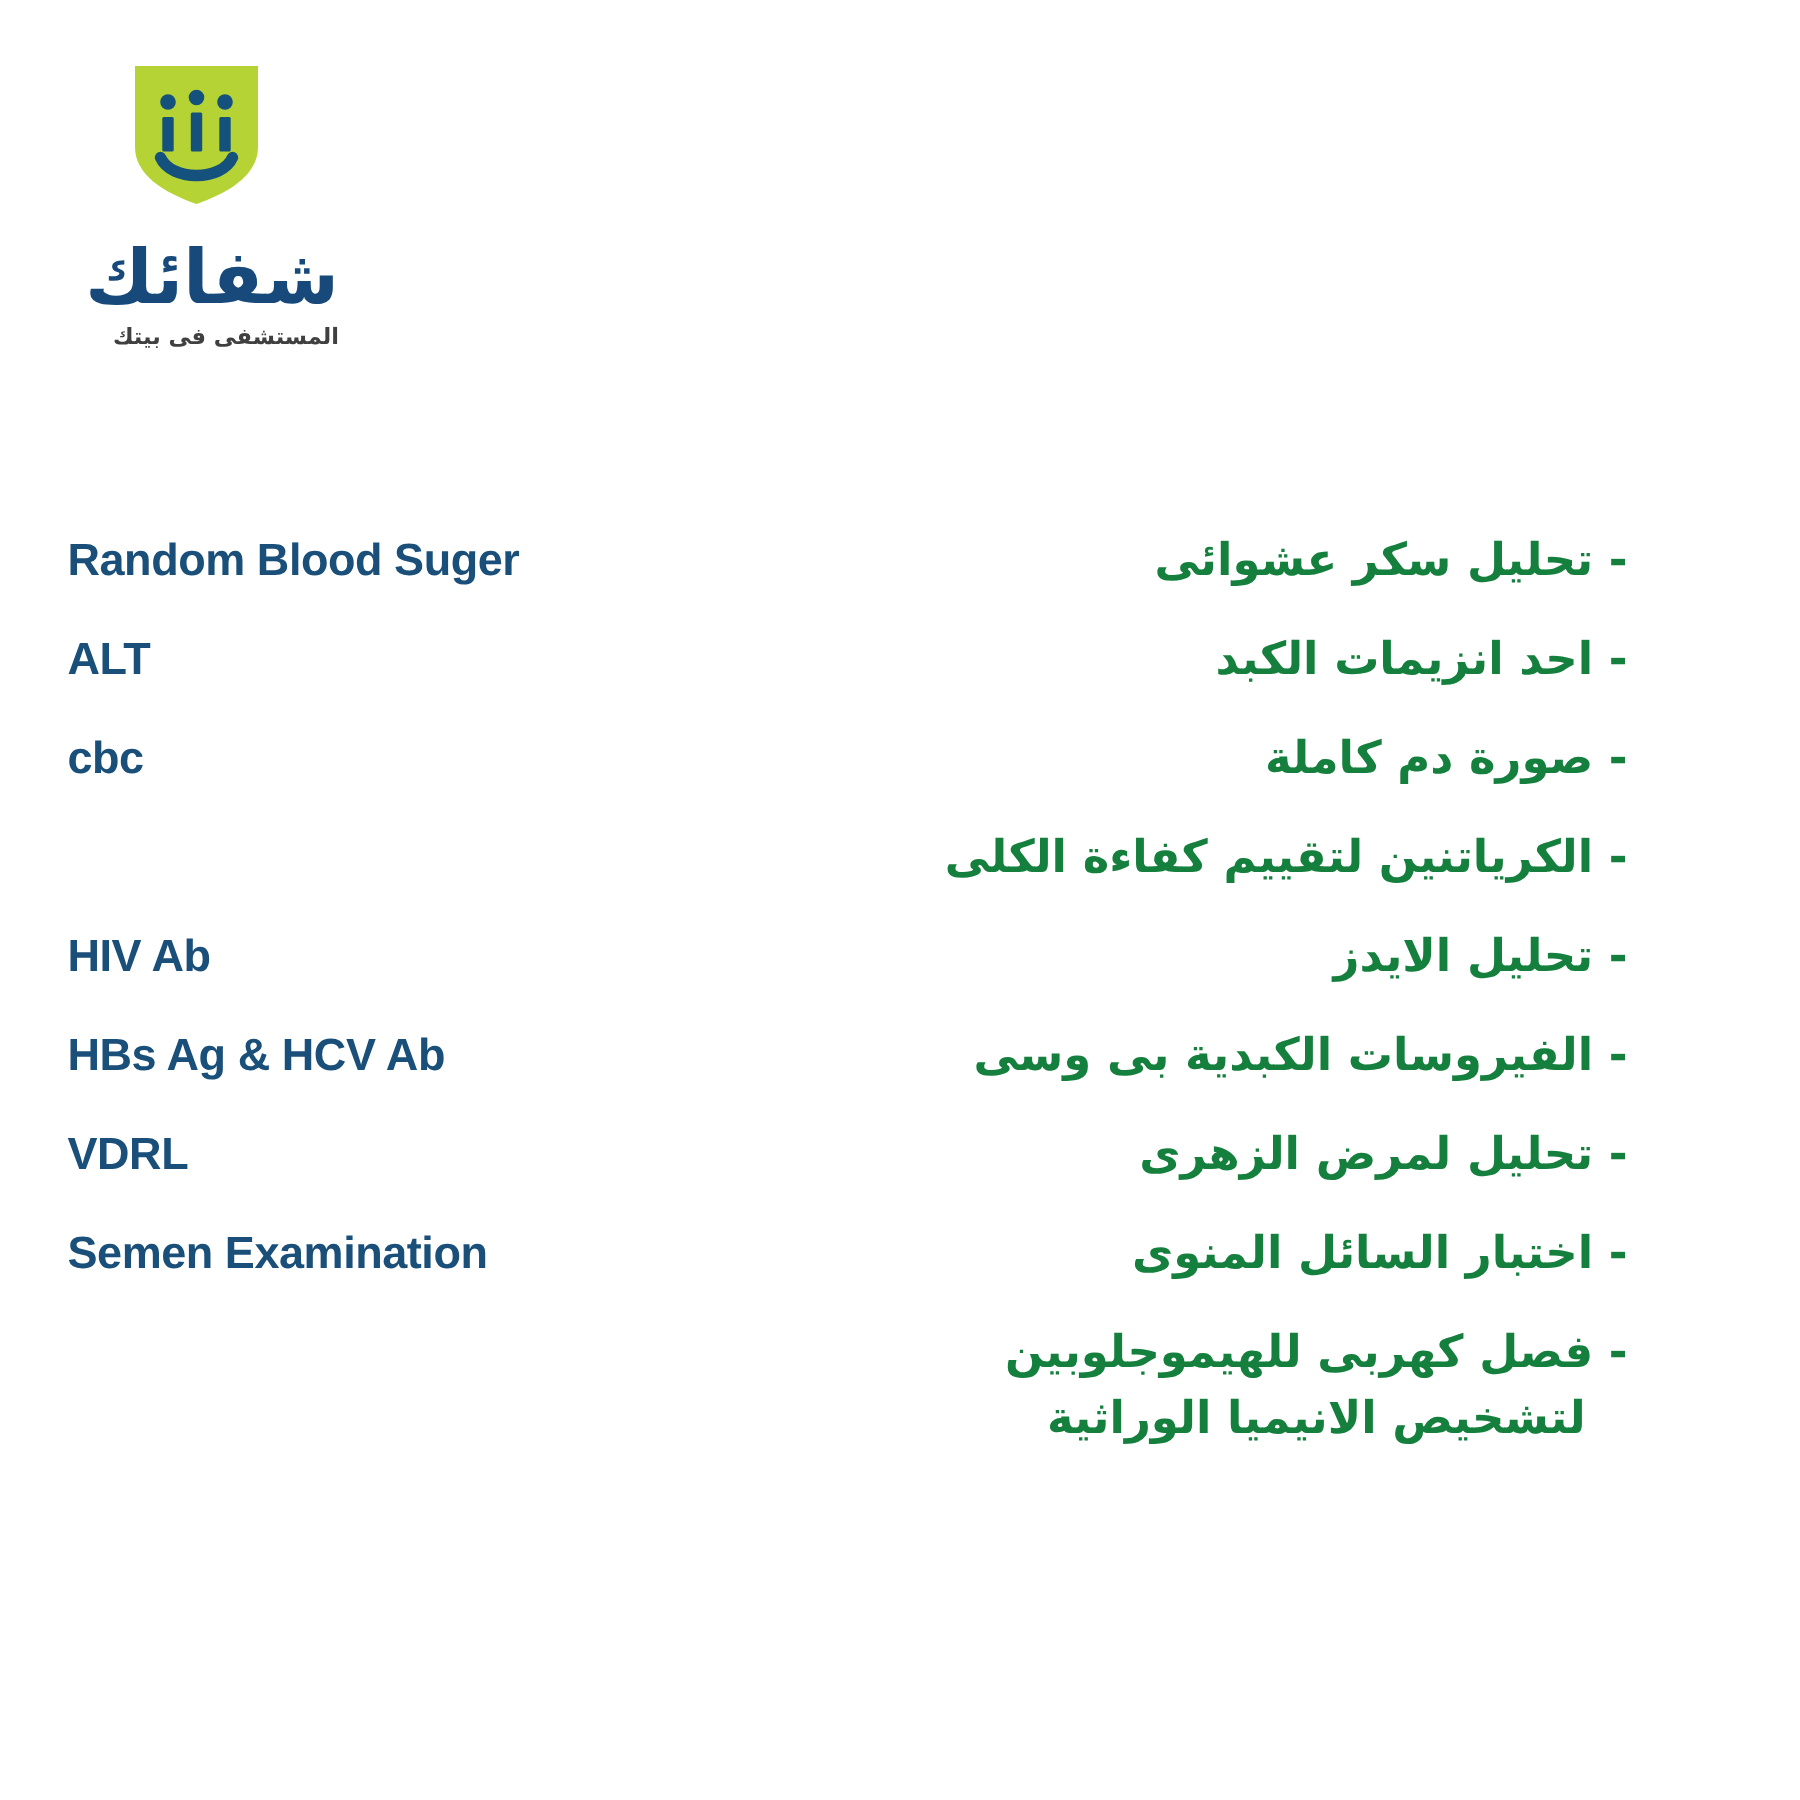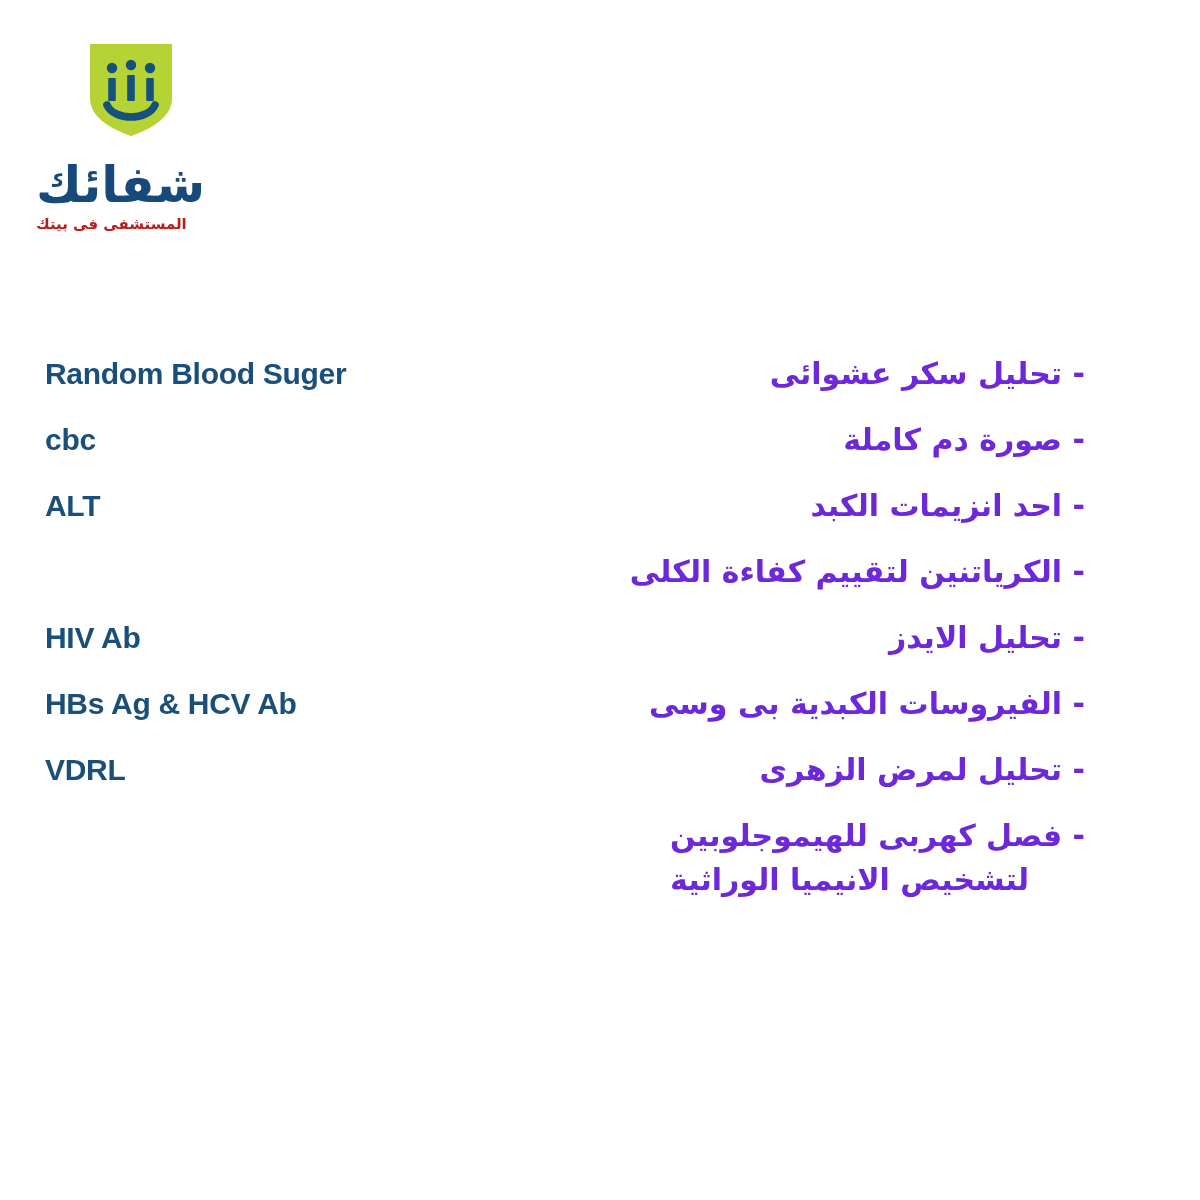--- a/index.html
+++ b/index.html
@@ -25,21 +25,21 @@
     width: 1200px;
     height: 300px;
   }
 
   
   .logo-block {
     position: absolute;
     left: 36px;
     top: 44px;
     width: 190px;
-    text-align: left;
+    text-align: right;
   }
   .shield-wrap {
     width: 190px;
     height: 94px;
     display: flex;
     align-items: flex-start;
     justify-content: center;
   }
   .shield-svg { display: block; }
 
@@ -52,21 +52,21 @@
     line-height: 1;
     letter-spacing: -1px;
     direction: rtl;
     unicode-bidi: isolate;
   }
   .brand-tagline {
     margin-top: 7px;
     font-family: "DejaVu Sans", "Liberation Sans", sans-serif;
     font-size: 15px;
     font-weight: 700;
-    color: #b91c1c;
+    color: #404040;
     line-height: 1;
     direction: rtl;
     unicode-bidi: isolate;
     letter-spacing: 0.5px;
   }
 
   
   .title-area {
     position: absolute;
     left: 260px;
@@ -135,25 +135,25 @@
     letter-spacing: -0.3px;
     white-space: nowrap;
     line-height: 44px;
   }
   .ar {
     position: absolute;
     right: 40px;
     top: 0;
     direction: rtl;
     unicode-bidi: isolate;
-    text-align: left;
+    text-align: center;
     font-family: "DejaVu Sans", "Liberation Sans", sans-serif;
     font-size: 30px;
     font-weight: 700;
-    color: #6d28d9;
+    color: #15803d;
     line-height: 44px;
     white-space: pre-line;
   }
 </style>
 </head>
 <body>
 
 <div class="header">
 
   <div class="logo-block">
@@ -186,47 +186,51 @@
 </div>
 
 <div class="list">
 
   <div class="row">
     <div class="en">Random Blood Suger</div>
     <div class="ar">- تحليل سكر عشوائى</div>
   </div>
 
   <div class="row">
+    <div class="en">ALT</div>
+    <div class="ar">- احد انزيمات الكبد</div>
+  </div>
+
+  <div class="row">
     <div class="en">cbc</div>
     <div class="ar">- صورة دم كاملة</div>
   </div>
 
   <div class="row">
-    <div class="en">ALT</div>
-    <div class="ar">- احد انزيمات الكبد</div>
-  </div>
-
-  <div class="row">
     <div class="ar">- الكرياتنين لتقييم كفاءة الكلى</div>
   </div>
 
   <div class="row">
     <div class="en">HIV Ab</div>
     <div class="ar">- تحليل الايدز</div>
   </div>
 
   <div class="row">
     <div class="en">HBs Ag &amp; HCV Ab</div>
     <div class="ar">- الفيروسات الكبدية بى وسى</div>
   </div>
 
   <div class="row">
     <div class="en">VDRL</div>
     <div class="ar">- تحليل لمرض الزهرى</div>
   </div>
 
+  <div class="row">
+    <div class="en">Semen Examination</div>
+    <div class="ar">- اختبار السائل المنوى</div>
+  </div>
 
   <div class="row tall">
     <div class="ar">- فصل كهربى للهيموجلوبين
 لتشخيص الانيميا الوراثية</div>
   </div>
 
 </div>
 
 </body></html>

